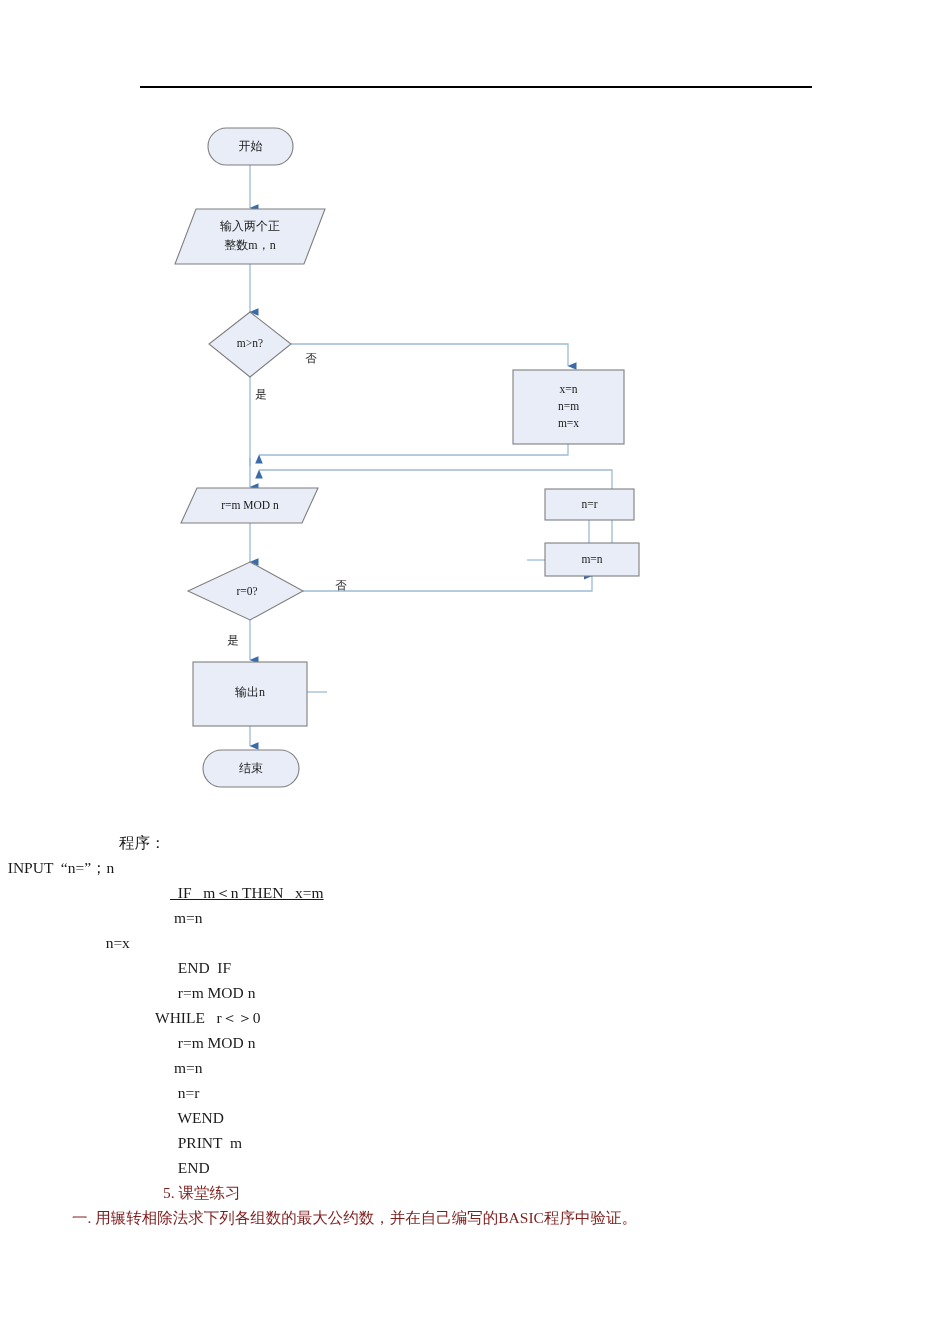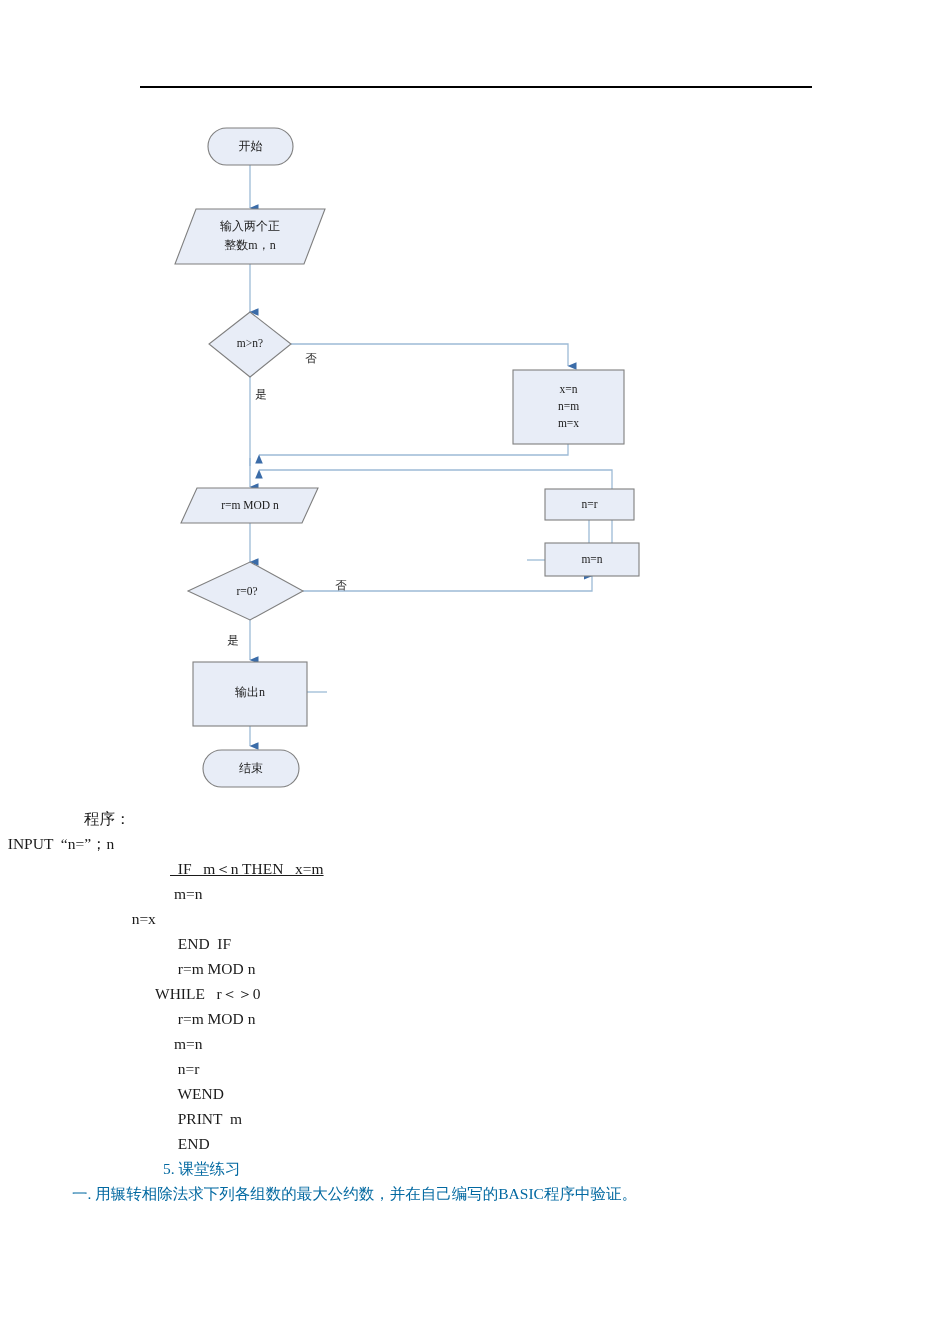--- a/index.html
+++ b/index.html
@@ -58,21 +58,21 @@
     font-size:15.5px;
     line-height:25px;
     color:#1a1a1a;
     white-space:pre;
     height:25px;
   }
   .exercise-line{
     font-family:"Liberation Serif", serif;
     font-size:15.5px;
     line-height:25px;
-    color:#0369a1;
+    color:#7f1d1d;
     white-space:pre;
     height:25px;
   }
   .footer{
     position:absolute;
     left:0; top:1246px;
     width:950px;
     text-align:center;
     font-family:"Liberation Serif", serif;
     font-size:15.5px;
@@ -186,26 +186,26 @@
 
       <g>
         <rect x="203" y="750" width="96" height="37" rx="18.5" ry="18.5" fill="#e8edf7" stroke="#7f7f7f" stroke-width="1.1"></rect>
         <text class="shape-text cn" x="251" y="769.5">结束</text>
       </g>
 
     </svg>
   </div>
 
   <div class="textblock">
-    <div class="codeline" style="padding-left:84px;">程序：</div>
+    <div class="codeline" style="padding-left:119px;margin-top:24px;">程序：</div>
 
     <div class="codeline" style="">  INPUT  “n=”；n</div>
     <div class="codeline" style="padding-left:170px;text-decoration:underline;">  IF   m＜n THEN   x=m</div>
     <div class="codeline" style="padding-left:170px;"> m=n</div>
-    <div class="codeline" style="padding-left:120px;">   n=x</div>
+    <div class="codeline" style="padding-left:94px;">   n=x</div>
     <div class="codeline" style="padding-left:170px;">  END  IF</div>
     <div class="codeline" style="padding-left:170px;">  r=m MOD n</div>
     <div class="codeline" style="padding-left:155px;">WHILE   r＜＞0</div>
     <div class="codeline" style="padding-left:170px;">  r=m MOD n</div>
     <div class="codeline" style="padding-left:170px;"> m=n</div>
     <div class="codeline" style="padding-left:170px;">  n=r</div>
     <div class="codeline" style="padding-left:170px;">  WEND</div>
     <div class="codeline" style="padding-left:170px;">  PRINT  m</div>
     <div class="codeline" style="padding-left:170px;">  END</div>
 

